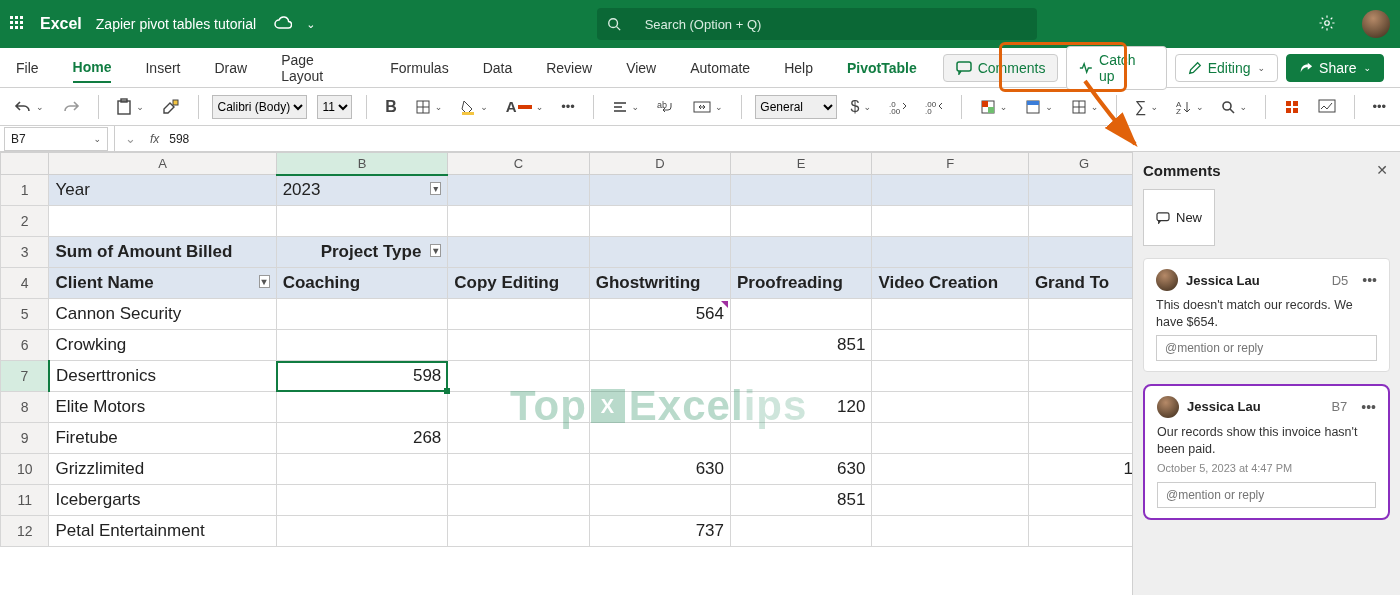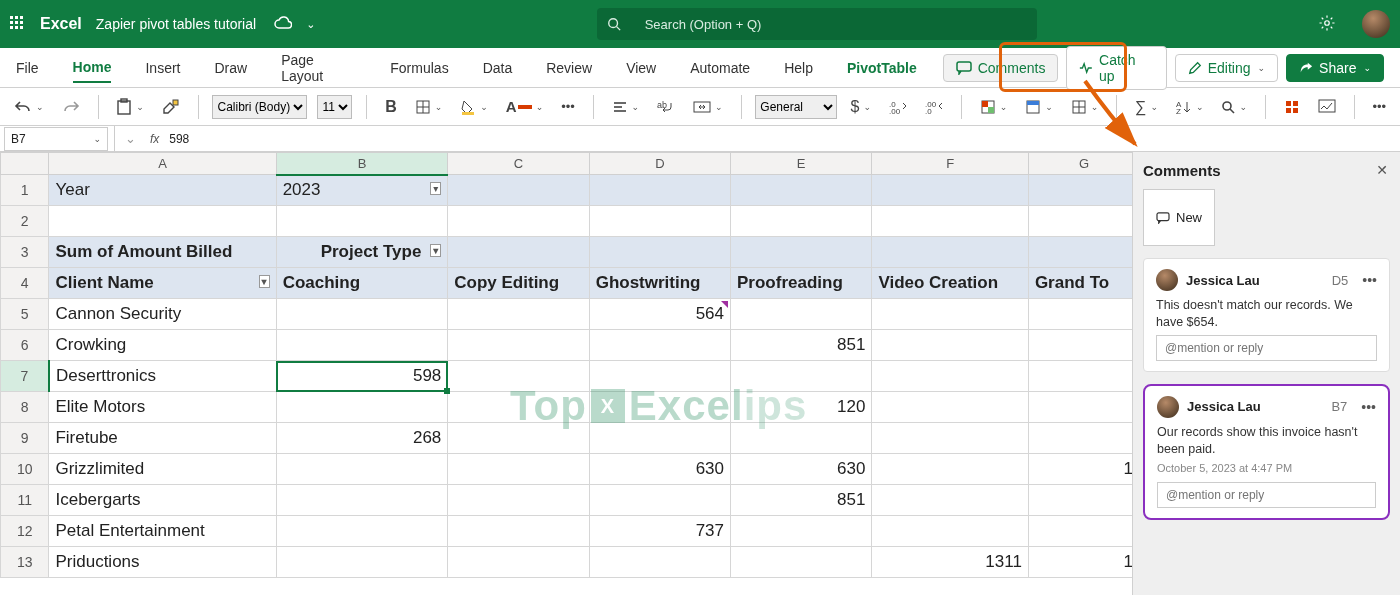--- a/index.html
+++ b/index.html
@@ -491,30 +491,20 @@
           <tr>
             <td class="rowhdr">12</td>
             <td class="" style="position: relative;">Petal Entertainment</td>
             <td class="right" style="position: relative;"></td>
             <td class="right" style="position: relative;"></td>
             <td class="right" style="position: relative;">737</td>
             <td class="right" style="position: relative;"></td>
             <td class="right" style="position: relative;"></td>
             <td class="right" style="position: relative;"></td>
           </tr>
-          <tr>
-            <td class="rowhdr">13</td>
-            <td class="" style="position: relative;">Priductions</td>
-            <td class="right" style="position: relative;"></td>
-            <td class="right" style="position: relative;"></td>
-            <td class="right" style="position: relative;"></td>
-            <td class="right" style="position: relative;"></td>
-            <td class="right" style="position: relative;">1311</td>
-            <td class="right" style="position: relative;">1</td>
-          </tr>
         </tbody>
     </table>
   </div>
 
   <div class="comments-pane">
     <h2>Comments</h2>
     <span class="close-x">✕</span>
     <div class="newc">
       <svg width="14" height="12" viewBox="0 0 16 14">
           <rect x="1" y="1" width="14" height="9" rx="2" fill="none" stroke="#333" stroke-width="1.4"></rect>

